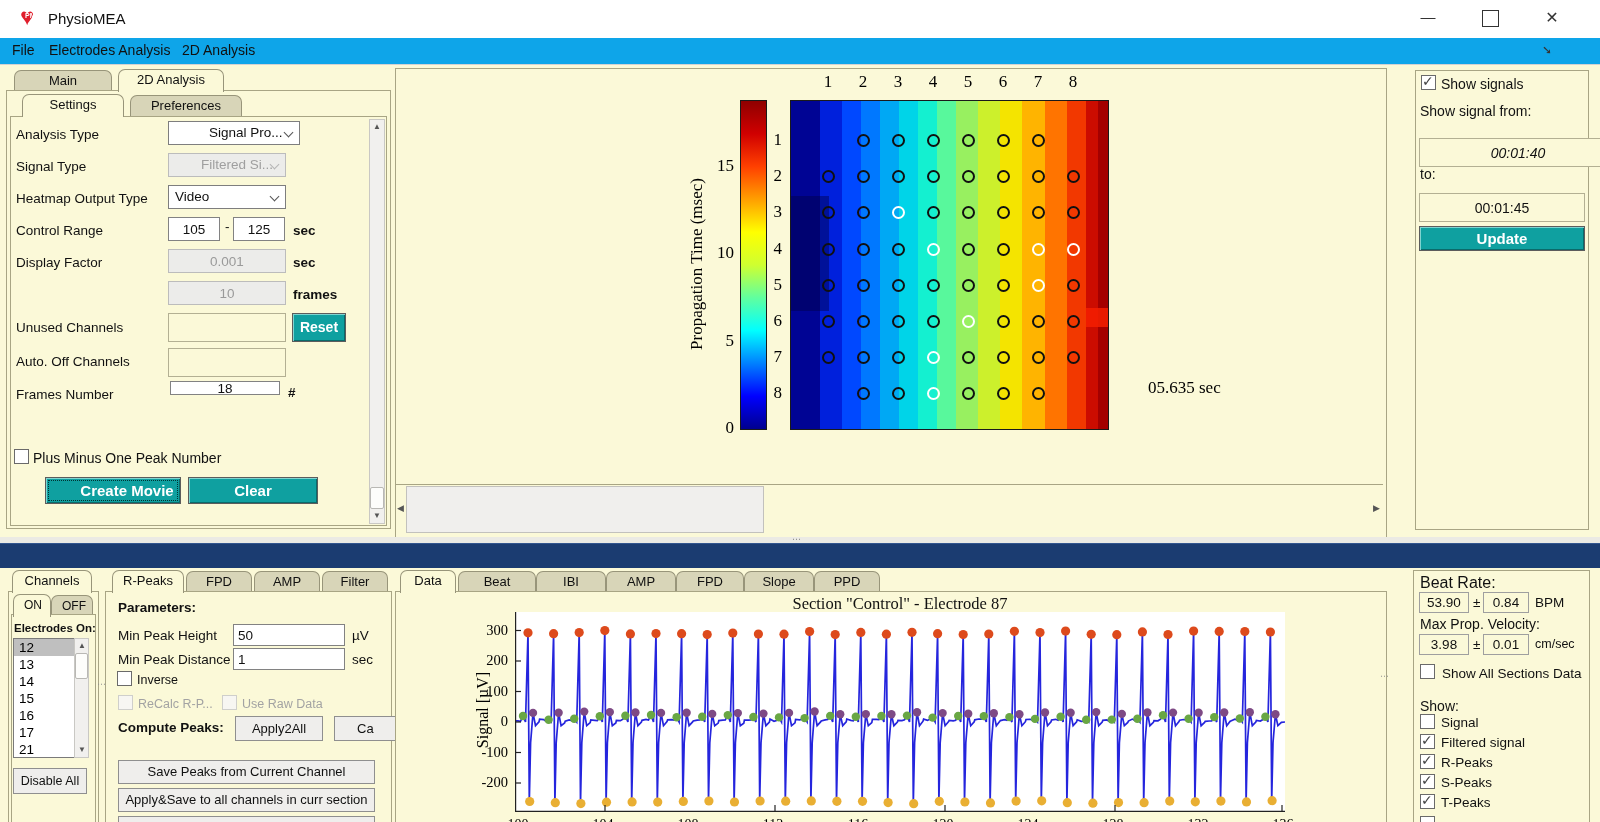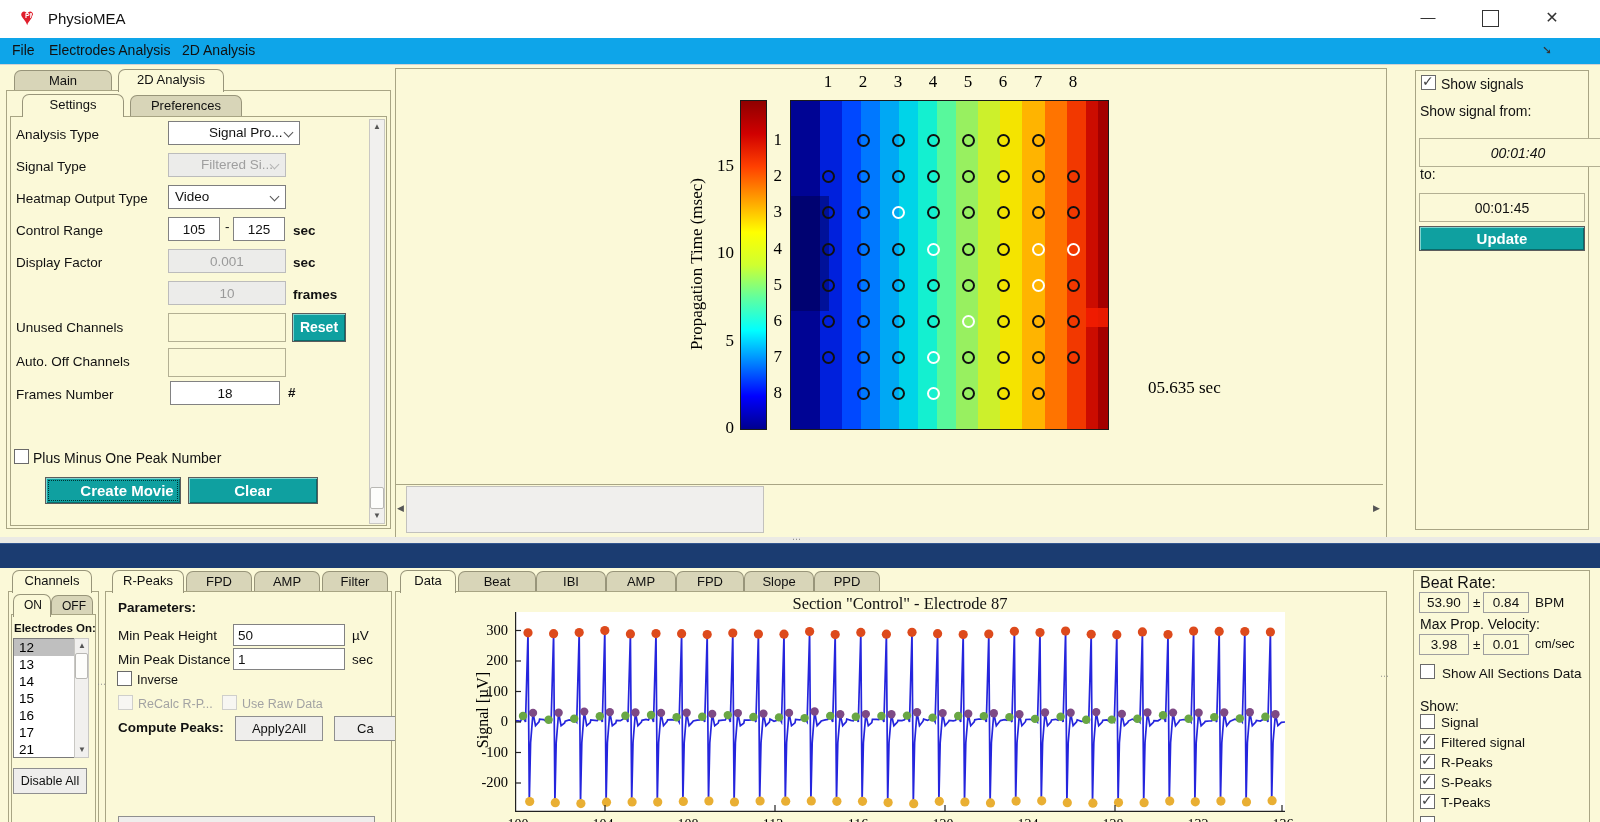--- a/index.html
+++ b/index.html
@@ -101,21 +101,21 @@
   <span class="blbl" style="left:293px;top:287px;">frames</span>
 
   <div class="lbl" style="left:16px;top:320px;">Unused Channels</div>
   <input class="cinput" style="left: 168px; top: 313px; width: 118px; height: 29px;" value="">
   <div class="tealbtn" style="left:292px;top:313px;width:54px;height:29px;line-height:27px;">Reset</div>
 
   <div class="lbl" style="left:16px;top:354px;">Auto. Off Channels</div>
   <input class="cinput" style="left: 168px; top: 348px; width: 118px; height: 29px;" value="">
 
   <div class="lbl" style="left:16px;top:387px;">Frames Number</div>
-  <input class="winput ctr" style="left: 170px; top: 381px; width: 110px; height: 24px;" value="18">
+  <input class="winput ctr" style="left: 170px; top: 381px; width: 110px; height: 14px;" value="18">
   <span class="blbl" style="left:288px;top:385px;">#</span>
 
   <div class="cb" style="left:14px;top:449px;"></div>
   <div class="lbl" style="left:33px;top:450px;font-size:14px;">Plus Minus One Peak Number</div>
 
   <div class="tealbtn focusdash" style="left:45px;top:477px;width:136px;height:27px;line-height:25px;font-size:15px;">Create Movie</div>
   <div class="tealbtn" style="left:188px;top:477px;width:130px;height:27px;line-height:25px;font-size:15px;">Clear</div>
 
   <div class="sbtrack" style="left:369px;top:119px;width:16px;height:405px;"></div>
   <div class="sbarr" style="left:370px;top:120px;">▲</div>
@@ -245,20 +245,22 @@
   <span class="lbl" style="left:352px;top:652px;">sec</span>
   <div class="cb" style="left:117px;top:671px;"></div>
   <div class="lbl" style="left:137px;top:673px;font-size:12.5px;">Inverse</div>
   <div class="cb dis" style="left:118px;top:695px;"></div>
   <div class="glbl" style="left:138px;top:697px;">ReCalc R-P...</div>
   <div class="cb dis" style="left:222px;top:695px;"></div>
   <div class="glbl" style="left:242px;top:697px;">Use Raw Data</div>
   <div class="blbl" style="left:118px;top:720px;">Compute Peaks:</div>
   <div class="graybtn" style="left:235px;top:716px;width:88px;height:25px;line-height:23px;">Apply2All</div>
   <div class="graybtn" style="left:334px;top:716px;width:70px;height:25px;line-height:23px;text-align:left;padding-left:22px;">Ca</div>
+  <div class="graybtn" style="left:118px;top:760px;width:257px;height:24px;line-height:22px;">Save Peaks from Current Channel</div>
+  <div class="graybtn" style="left:118px;top:788px;width:257px;height:24px;line-height:22px;">Apply&amp;Save to all channels in curr section</div>
   <div class="graybtn" style="left:118px;top:816px;width:257px;height:12px;"></div>
 
   <div class="tab sel" style="left:400px;top:570px;width:34px;">Data</div>
   <div class="tab" style="left:458px;top:571px;width:56px;">Beat Rate</div>
   <div class="tab" style="left:536px;top:571px;width:48px;">IBI</div>
   <div class="tab" style="left:606px;top:571px;width:48px;">AMP</div>
   <div class="tab" style="left:676px;top:571px;width:46px;">FPD</div>
   <div class="tab" style="left:744px;top:571px;width:48px;">Slope</div>
   <div class="tab" style="left:814px;top:571px;width:44px;">PPD</div>
   <div class="panelbox" style="left:395px;top:591px;width:990px;height:231px;"></div>

